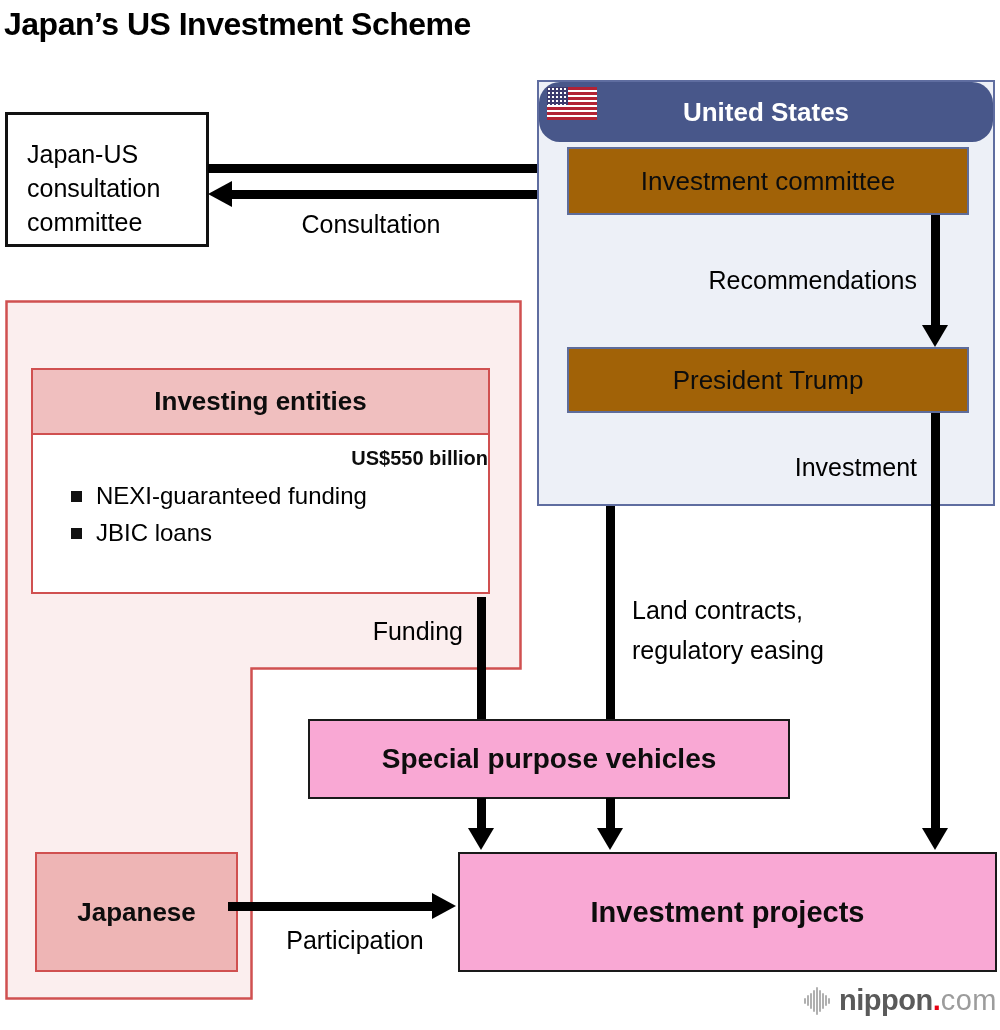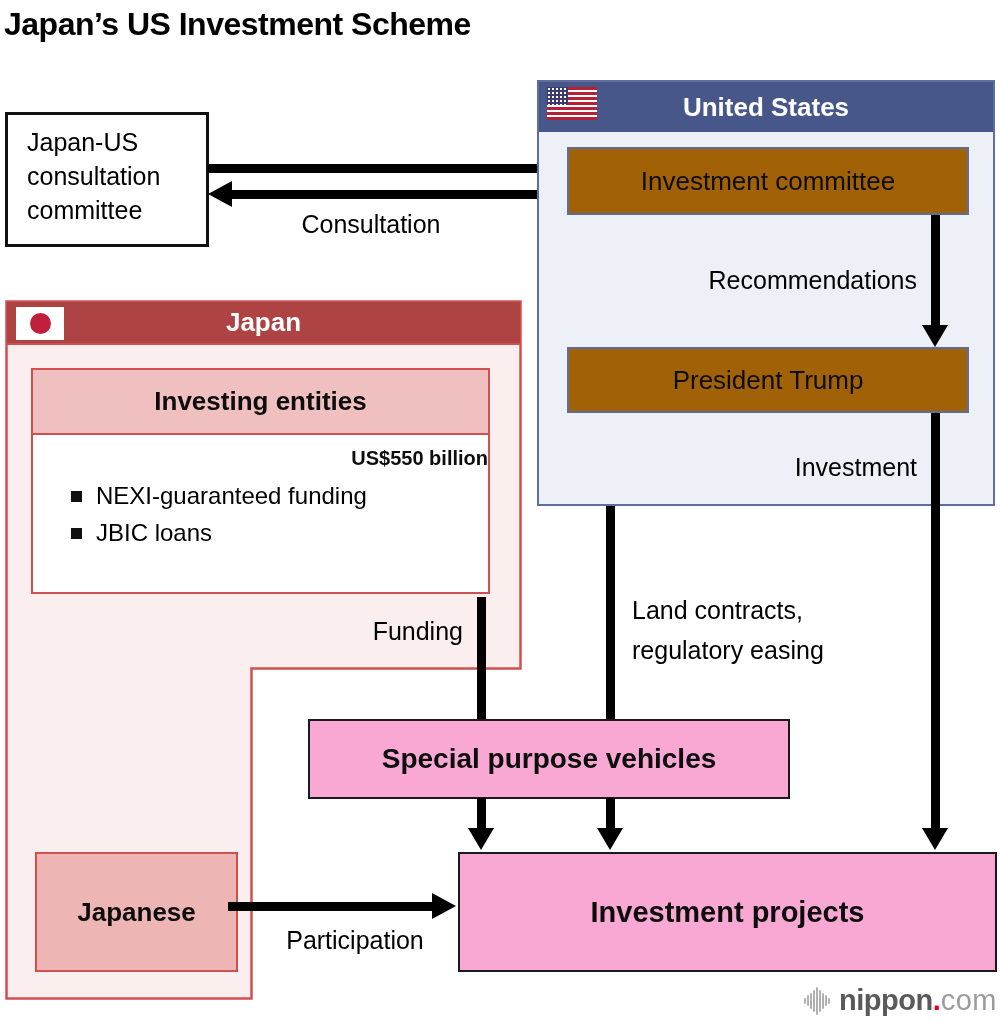--- a/index.html
+++ b/index.html
@@ -4,37 +4,37 @@
 <style>
   * { box-sizing: border-box; margin: 0; padding: 0; }
   html,body { background:#fff; }
   body { font-family: "Liberation Sans", "DejaVu Sans", sans-serif; }
   .canvas { position: relative; width: 1000px; height: 1030px; background:#fff; overflow:hidden; }
   .abs { position: absolute; }
 
   .title { left:4px; top:6px; font-size:32px; font-weight:700; color:#000; letter-spacing:-0.5px; }
 
   
-  .jpus-box { left:5px; top:112px; width:204px; height:135px; background:#fff; border:3px solid #111; padding:10px 0 0 19px; font-size:25px; line-height:34px; color:#000; }
+  .jpus-box { left:5px; top:112px; width:204px; height:135px; background:#fff; border:3px solid #111; padding:22px 0 0 19px; font-size:25px; line-height:34px; color:#000; }
   .jpus-box span { display:block; }
 
   
   .hline { position:absolute; height:9px; background:#000; }
   .vline { position:absolute; width:9px; background:#000; }
   .head-right { position:absolute; width:0; height:0; border-top:13px solid transparent; border-bottom:13px solid transparent; border-left:24px solid #000; }
   .head-left  { position:absolute; width:0; height:0; border-top:13px solid transparent; border-bottom:13px solid transparent; border-right:24px solid #000; }
   .head-down  { position:absolute; width:0; height:0; border-left:13px solid transparent; border-right:13px solid transparent; border-top:22px solid #000; }
 
   .lbl { position:absolute; font-size:25px; color:#000; }
   .lbl.center { text-align:center; }
   .lbl.right { text-align:right; }
 
   
   .us-panel { left:537px; top:80px; width:458px; height:426px; background:#edf0f7; border:2px solid #5f6da0; }
-  .us-header { position:absolute; left:0; top:0; width:100%; height:50px; background:#48578a; display:flex; align-items:center; justify-content:center; }
+  .us-header { position:absolute; left:0; top:0; width:100%; height:60px; background:#48578a; display:flex; align-items:center; justify-content:center;border-radius:21px; }
   .us-header .hdr-text { color:#fff; font-weight:700; font-size:26px; }
   .us-flag { position:absolute; left:8px; top:5px; width:50px; height:33px;
       background:repeating-linear-gradient(180deg, #b22234 0 2.54px, #ffffff 2.54px 5.08px); }
   .us-canton { position:absolute; left:0; top:0; width:21px; height:18px; background-color:#3c3b6e;
       background-image:radial-gradient(#fff 32%, transparent 36%); background-size:4px 4px; }
   .blue-box { position:absolute; left:567px; width:402px; background:#a16207; border:2px solid #5e6c9a; display:flex; align-items:center; justify-content:center; font-weight:400; font-size:26px; color:#0d0d0d; }
 
   
   .jp-header { left:7px; top:302px; width:513px; height:43px; background:#ad4343; border-bottom:2px solid #d05050; display:flex; align-items:center; justify-content:center; }
   .jp-header .hdr-text { color:#fff; font-weight:700; font-size:26px; }
@@ -102,26 +102,20 @@
   <div class="vline" style="left:931px; top:215px; height:111px;"></div>
   <div class="head-down" style="left:922px; top:325px;"></div>
 
   <div class="blue-box" style="top:347px; height:66px;">
     <span>President Trump</span>
   </div>
   <div class="lbl right" style="left:717px; top:453px; width:200px;">Investment</div>
   <div class="vline" style="left:931px; top:413px; height:416px;"></div>
   <div class="head-down" style="left:922px; top:828px;"></div>
 
-  <div class="abs jp-header">
-    <div class="jp-flag">
-      <div class="jp-circle"></div>
-    </div>
-    <span class="hdr-text">Japan</span>
-  </div>
 
   <div class="abs invest-wrap">
     <div class="invest-head">
       <span>Investing entities</span>
     </div>
     <div class="invest-body">
       <div class="amount">US$550 billion</div>
       <div class="bullets">
         <div class="bullet-row">
           <span class="bullet-sq"></span>

